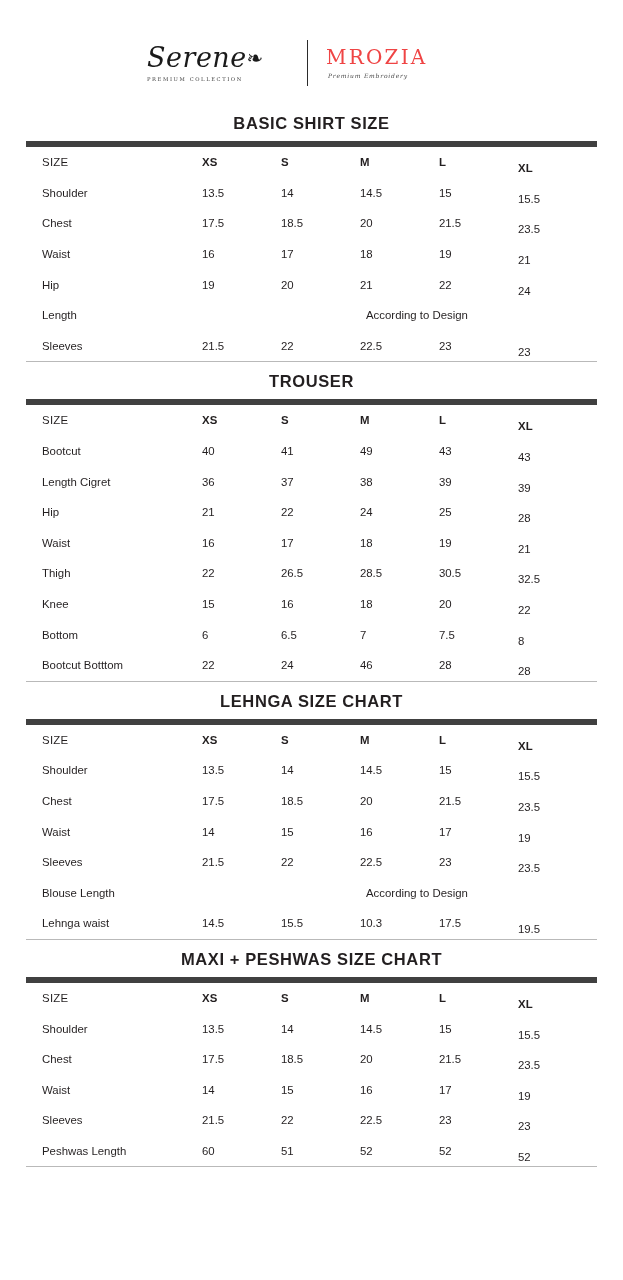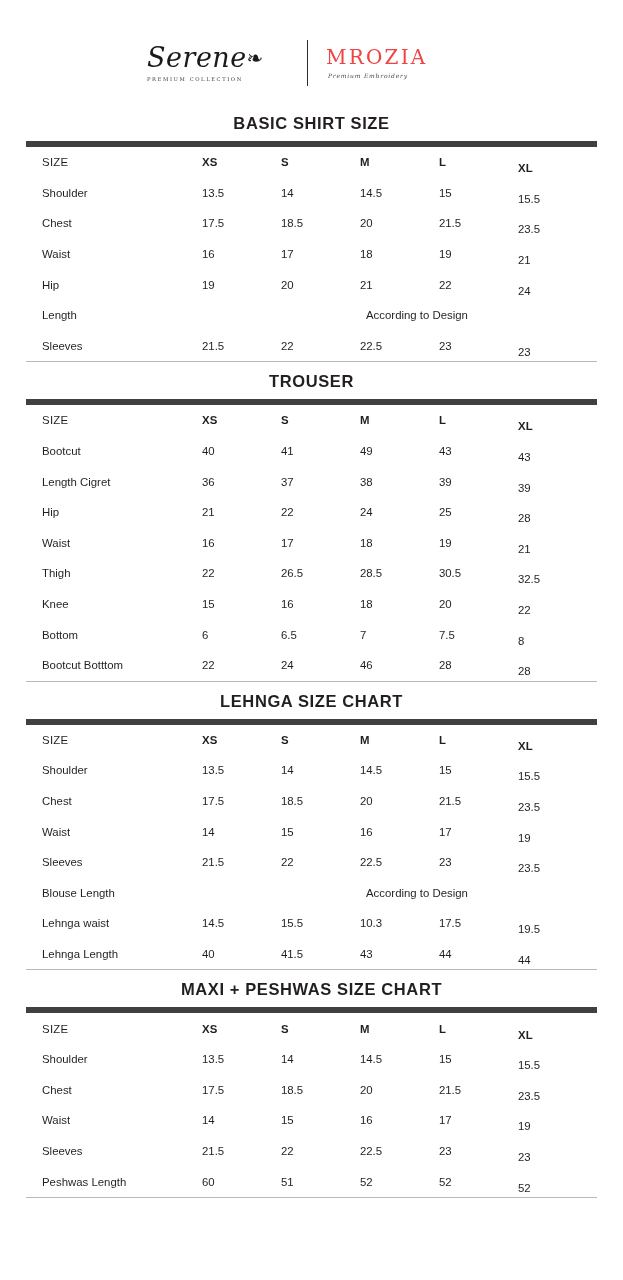--- a/index.html
+++ b/index.html
@@ -350,28 +350,20 @@
           <td class="merged" colspan="5">According to Design</td>
         </tr>
         <tr>
           <td class="col-label">Lehnga waist</td>
           <td class="col-v v0">14.5</td>
           <td class="col-v">15.5</td>
           <td class="col-v">10.3</td>
           <td class="col-v">17.5</td>
           <td class="col-v cell-xl">19.5</td>
         </tr>
-        <tr>
-          <td class="col-label">Lehnga Length</td>
-          <td class="col-v v0">40</td>
-          <td class="col-v">41.5</td>
-          <td class="col-v">43</td>
-          <td class="col-v">44</td>
-          <td class="col-v cell-xl">44</td>
-        </tr>
       </tbody>
         </table>
     </div>
   </div>
 
   <div class="section">
     <div class="section-title">MAXI + PESHWAS SIZE CHART</div>
     <div class="tbl-wrap">
       <table class="size-table">
         <tbody>

